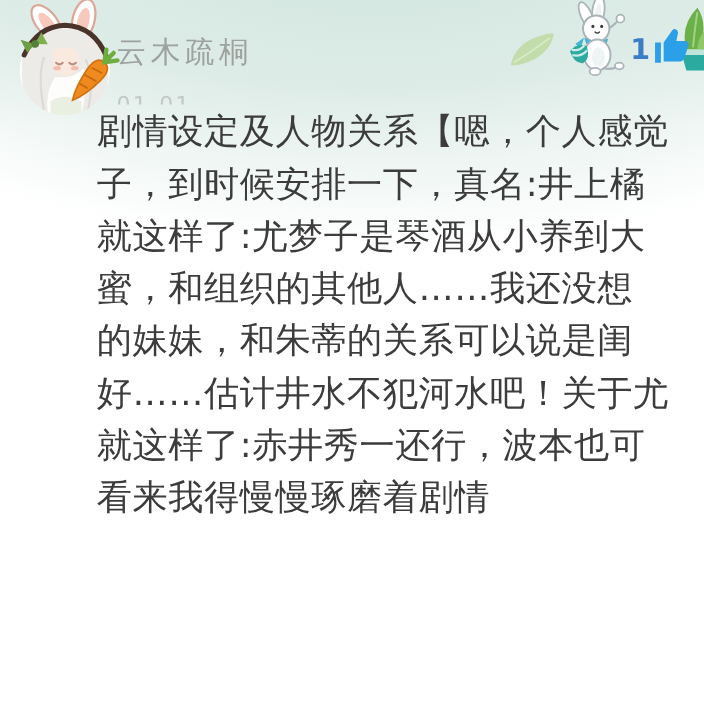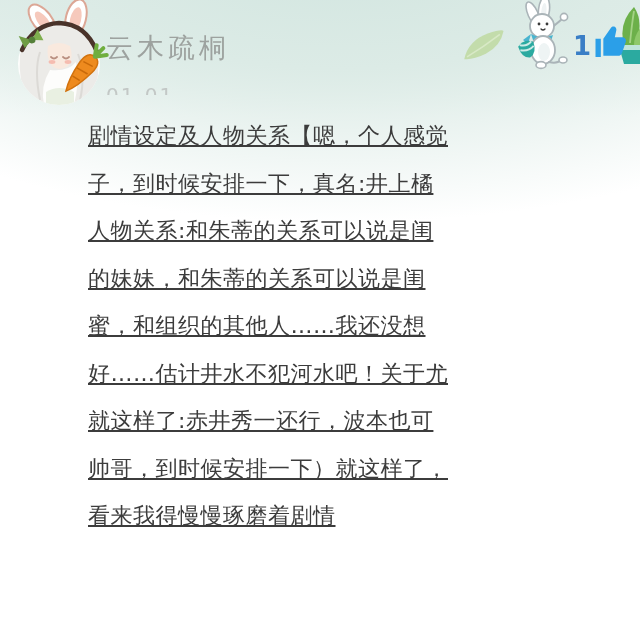--- a/index.html
+++ b/index.html
@@ -21,22 +21,22 @@
   .timestamp{font-size:20px;line-height:24px;color:#c3c8c6;letter-spacing:2px;font-weight:500;}
   .leaf-badge{position:absolute;left:461px;top:31px;width:46px;height:30px;transform:rotate(-6deg);}
   .rabbit-badge{position:absolute;left:511px;top:0px;width:66px;height:70px;}
   .like-count{
     position:absolute;left:573px;top:31px;font-size:26px;font-weight:bold;color:#3a7ec6;
   }
   .plant-badge{position:absolute;left:610px;top:5px;width:42px;height:60px;}
   .thumb-btn{position:absolute;left:593px;top:22px;width:40px;height:40px;cursor:pointer;z-index:3;}
   
   .post-text{
-    position:absolute;left:88px;top:112px;width:552px;
-    color:#3c3c3c;font-size:22px;font-weight:500;letter-spacing:0.5px;text-decoration:underline;
+    position:absolute;left:88px;top:96px;width:552px;
+    color:#3c3c3c;font-size:32px;font-weight:500;letter-spacing:0.5px;
   }
   .post-line{height:47.5px;line-height:47.5px;white-space:nowrap;}
 </style>
 </head>
 <body>
 
 <div class="screen">
 
   <div class="avatar-wrap">
     <svg width="100" height="112" viewBox="0 0 100 112">
@@ -148,22 +148,21 @@
 
   <div class="thumb-btn">
     <svg width="40" height="40" viewBox="0 0 24 24">
       <path d="M1.5 10h3.2v11H1.5zM6.2 20.3h8.9c1.1 0 2-.7 2.3-1.7l2.3-6.8c.4-1.3-.6-2.7-2-2.7h-4.6l.9-4.1c.2-1-.4-2-1.3-2.3-.7-.2-1.5.1-1.9.8L6.2 10z" fill="#2b9fe8"></path>
     </svg>
   </div>
 
   <div class="post-text">
     <div class="post-line">剧情设定及人物关系【嗯，个人感觉</div>
     <div class="post-line">子，到时候安排一下，真名:井上橘</div>
-    <div class="post-line">人物关系:和朱蒂的关系可以说是闺</div>
+    <div class="post-line">就这样了:尤梦子是琴酒从小养到大</div>
+    <div class="post-line">蜜，和组织的其他人……我还没想</div>
     <div class="post-line">的妹妹，和朱蒂的关系可以说是闺</div>
-    <div class="post-line">蜜，和组织的其他人……我还没想</div>
     <div class="post-line">好……估计井水不犯河水吧！关于尤</div>
     <div class="post-line">就这样了:赤井秀一还行，波本也可</div>
-    <div class="post-line">帅哥，到时候安排一下）就这样了，</div>
     <div class="post-line">看来我得慢慢琢磨着剧情</div>
   </div>
 
 </div>
 
 </body></html>

